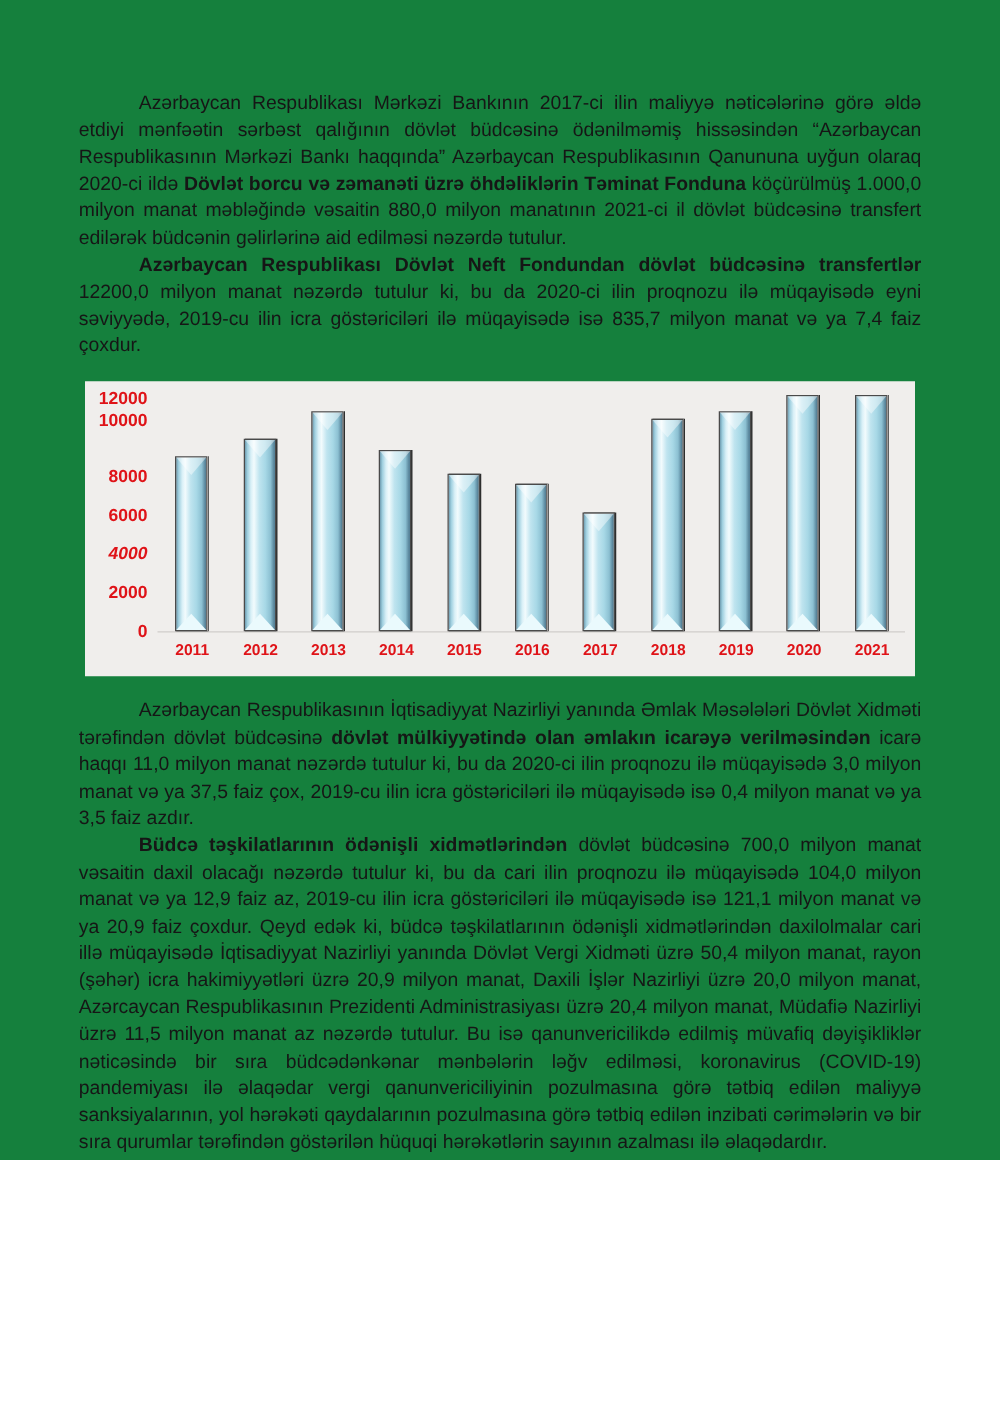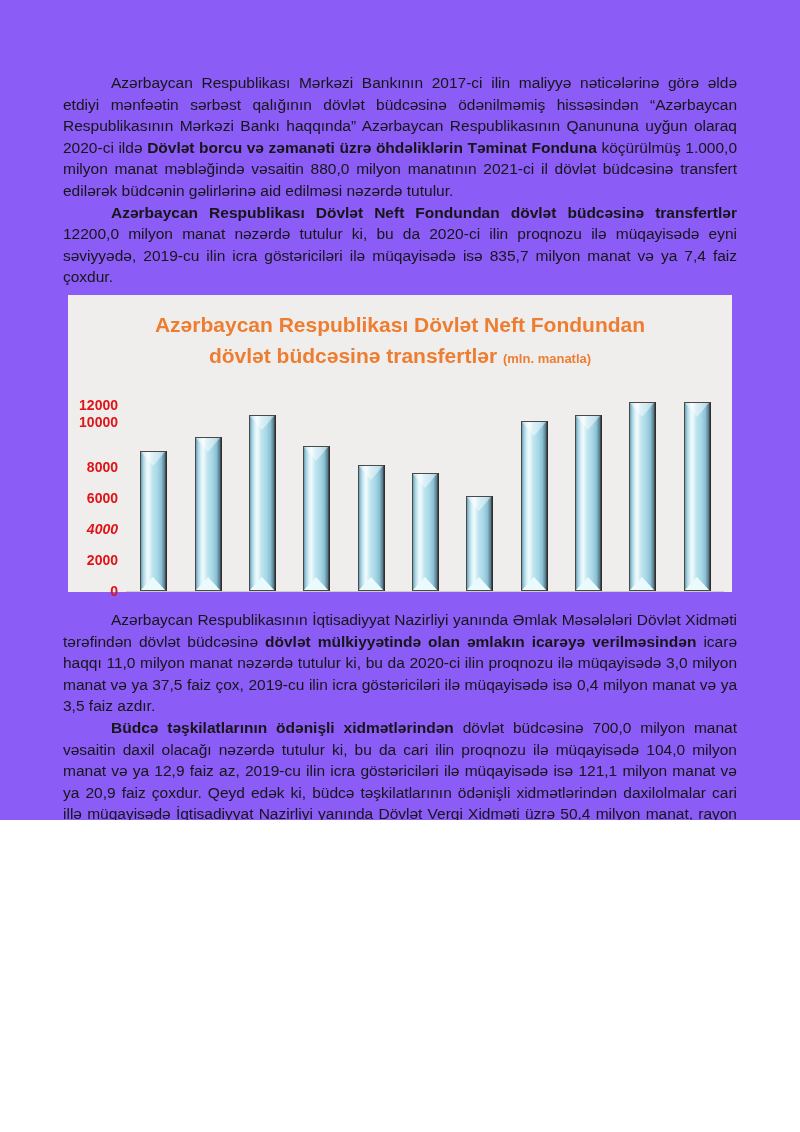--- a/index.html
+++ b/index.html
@@ -1,19 +1,19 @@
 <!DOCTYPE html>
 <html><head>
 <meta charset="utf-8">
 <style>
   html,body{margin:0;padding:0;background:#ffffff;}
   .page{
     position:relative;
-    width:800px;height:820px;
-    background:#8b5cf6;
+    width:800px;height:928px;
+    background:#15803d;
     font-family:"Liberation Sans","DejaVu Sans",sans-serif;
     color:#161616;
     overflow:hidden;
   }
   .doc-body{
     position:absolute;
     left:63px;right:63px;top:72px;
   }
   .para{
     font-size:15.5px;
@@ -126,24 +126,20 @@
 
 <div class="page">
   <div class="doc-body">
 
     <div>
         <p class="para"><span class="indent"></span><span>Azərbaycan Respublikası Mərkəzi Bankının 2017-ci ilin maliyyə nəticələrinə görə əldə etdiyi mənfəətin sərbəst qalığının dövlət büdcəsinə ödənilməmiş hissəsindən “Azərbaycan Respublikasının Mərkəzi Bankı haqqında” Azərbaycan Respublikasının Qanununa uyğun olaraq 2020-ci ildə </span><b>Dövlət borcu və zəmanəti üzrə öhdəliklərin Təminat Fonduna</b><span> köçürülmüş 1.000,0 milyon manat məbləğində vəsaitin 880,0 milyon manatının 2021-ci il dövlət büdcəsinə transfert edilərək büdcənin gəlirlərinə aid edilməsi nəzərdə tutulur.</span></p>
         <p class="para"><span class="indent"></span><b>Azərbaycan Respublikası Dövlət Neft Fondundan dövlət büdcəsinə transfertlər</b><span> 12200,0 milyon manat nəzərdə tutulur ki, bu da 2020-ci ilin proqnozu ilə müqayisədə eyni səviyyədə, 2019-cu ilin icra göstəriciləri ilə müqayisədə isə 835,7 milyon manat və ya 7,4 faiz çoxdur.</span></p>
       </div>
 
     <div class="chart-panel">
-      <div class="chart-title">
-        <span>Azərbaycan Respublikası Dövlət Neft Fondundan</span><br>
-        <span>dövlət büdcəsinə transfertlər </span><span class="unit">(mln. manatla)</span>
-      </div>
       <div class="plot-wrap">
         <div class="y-axis" id="y-axis">
             <span class="y-tick" style="bottom: 0px;">0</span>
             <span class="y-tick" style="bottom: 31px;">2000</span>
             <span class="y-tick" style="bottom: 62px; font-style: italic;">4000</span>
             <span class="y-tick" style="bottom: 93px;">6000</span>
             <span class="y-tick" style="bottom: 124px;">8000</span>
             <span class="y-tick" style="bottom: 169px;">10000</span>
             <span class="y-tick" style="bottom: 186px;">12000</span>
           </div>
@@ -154,20 +150,33 @@
             <div class="bar" title="2014: 9337" style="height: 145px;"></div>
             <div class="bar" title="2015: 8130" style="height: 126px;"></div>
             <div class="bar" title="2016: 7615" style="height: 118px;"></div>
             <div class="bar" title="2017: 6100" style="height: 95px;"></div>
             <div class="bar" title="2018: 10966" style="height: 170px;"></div>
             <div class="bar" title="2019: 11364" style="height: 176px;"></div>
             <div class="bar" title="2020: 12200" style="height: 189px;"></div>
             <div class="bar" title="2021: 12200" style="height: 189px;"></div>
           </div>
       </div>
+      <div class="x-labels" id="x-labels">
+          <span>2011</span>
+          <span>2012</span>
+          <span>2013</span>
+          <span>2014</span>
+          <span>2015</span>
+          <span>2016</span>
+          <span>2017</span>
+          <span>2018</span>
+          <span>2019</span>
+          <span>2020</span>
+          <span>2021</span>
+        </div>
     </div>
 
     <div>
         <p class="para"><span class="indent"></span><span>Azərbaycan Respublikasının İqtisadiyyat Nazirliyi yanında Əmlak Məsələləri Dövlət Xidməti tərəfindən dövlət büdcəsinə </span><b>dövlət mülkiyyətində olan əmlakın icarəyə verilməsindən</b><span> icarə haqqı 11,0 milyon manat nəzərdə tutulur ki, bu da 2020-ci ilin proqnozu ilə müqayisədə 3,0 milyon manat və ya 37,5 faiz çox, 2019-cu ilin icra göstəriciləri ilə müqayisədə isə 0,4 milyon manat və ya 3,5 faiz azdır.</span></p>
         <p class="para"><span class="indent"></span><b>Büdcə təşkilatlarının ödənişli xidmətlərindən</b><span> dövlət büdcəsinə 700,0 milyon manat vəsaitin daxil olacağı nəzərdə tutulur ki, bu da cari ilin proqnozu ilə müqayisədə 104,0 milyon manat və ya 12,9 faiz az, 2019-cu ilin icra göstəriciləri ilə müqayisədə isə 121,1 milyon manat və ya 20,9 faiz çoxdur. Qeyd edək ki, büdcə təşkilatlarının ödənişli xidmətlərindən daxilolmalar cari illə müqayisədə İqtisadiyyat Nazirliyi yanında Dövlət Vergi Xidməti üzrə 50,4 milyon manat, rayon (şəhər) icra hakimiyyətləri üzrə 20,9 milyon manat, Daxili İşlər Nazirliyi üzrə 20,0 milyon manat, Azərcaycan Respublikasının Prezidenti Administrasiyası üzrə 20,4 milyon manat, Müdafiə Nazirliyi üzrə 11,5 milyon manat az nəzərdə tutulur. Bu isə qanunvericilikdə edilmiş müvafiq dəyişikliklər nəticəsində bir sıra büdcədənkənar mənbələrin ləğv edilməsi, koronavirus (COVID-19) pandemiyası ilə əlaqədar vergi qanunvericiliyinin pozulmasına görə tətbiq edilən maliyyə sanksiyalarının, yol hərəkəti qaydalarının pozulmasına görə tətbiq edilən inzibati cərimələrin və bir sıra qurumlar tərəfindən göstərilən hüquqi hərəkətlərin sayının azalması ilə əlaqədardır.</span></p>
       </div>
   </div>
 
   <div class="page-number">21</div>
 </div>

